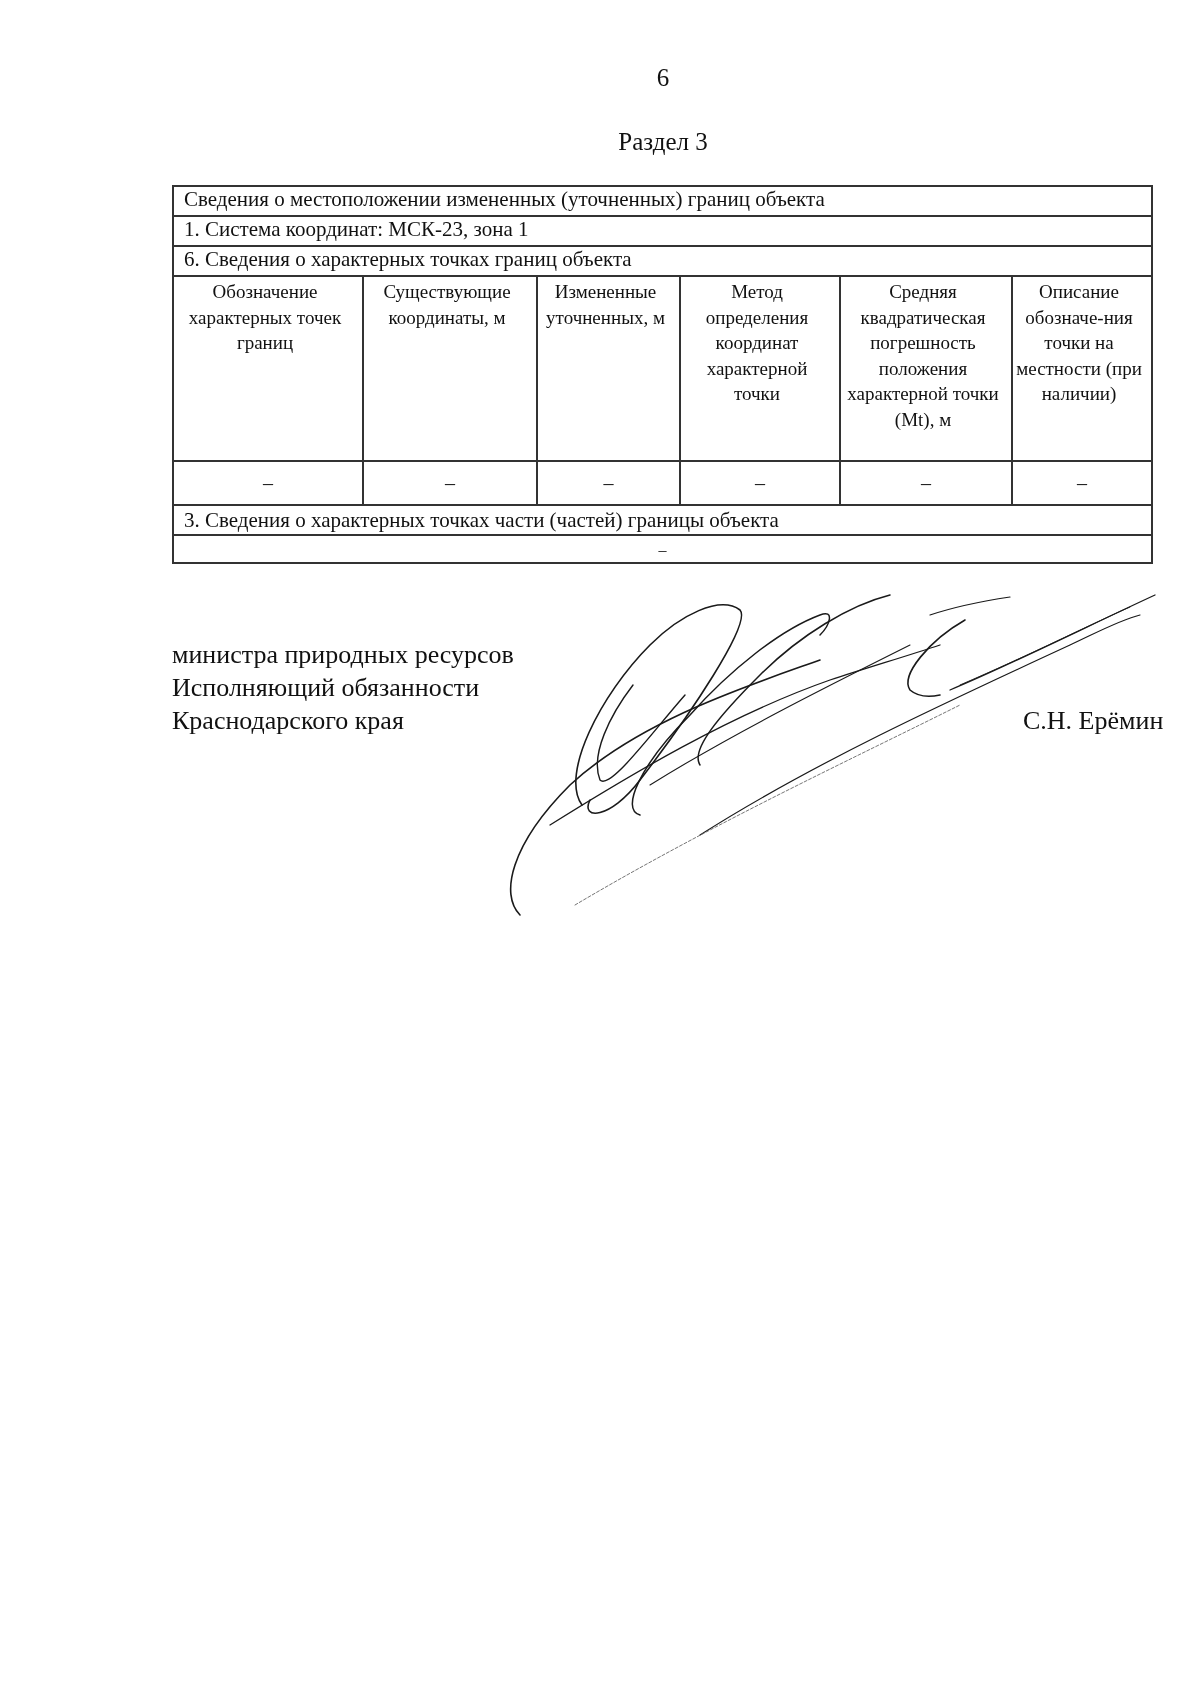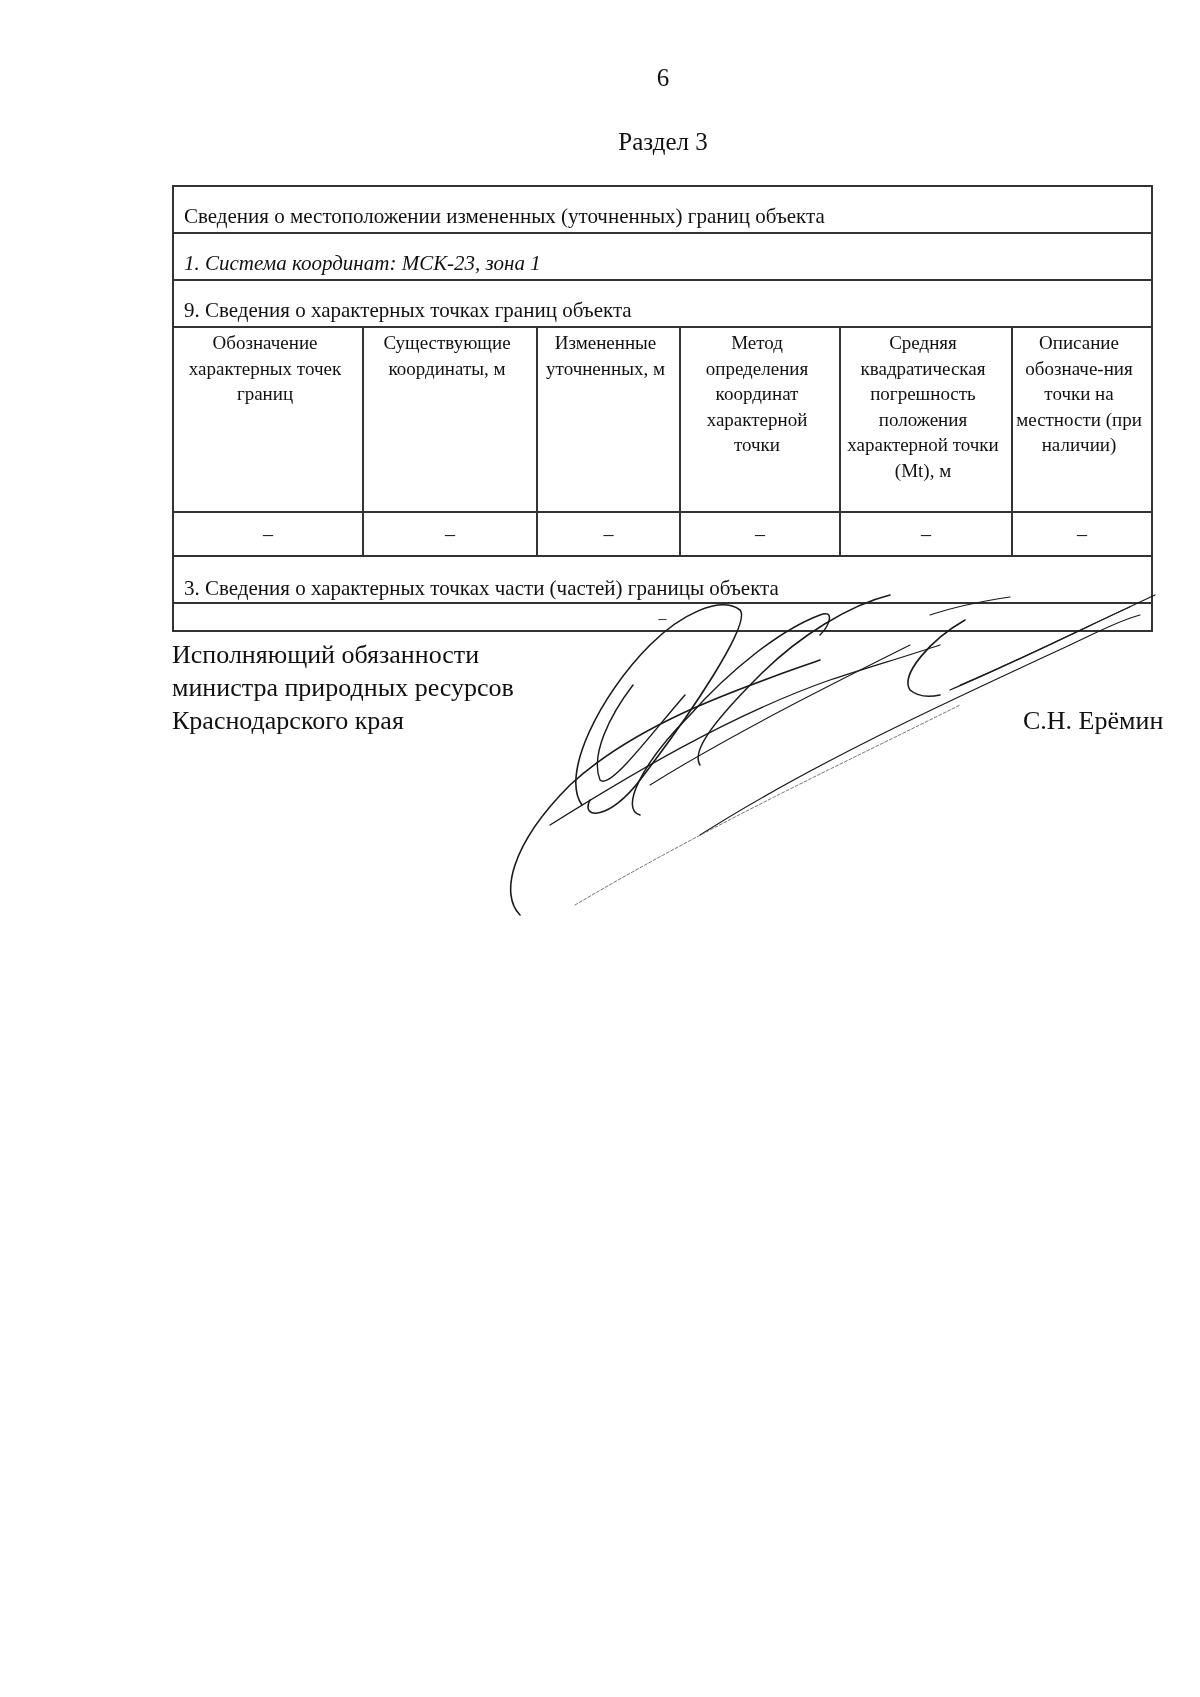--- a/index.html
+++ b/index.html
@@ -5,23 +5,23 @@
   html, body { margin: 0; padding: 0; background: #ffffff; }
   body { width: 1200px; height: 1697px; position: relative; overflow: hidden;
          font-family: "Liberation Serif", "DejaVu Serif", serif; color: #111; }
   .abs { position: absolute; }
   .page-number { left: 0; width: 1326px; top: 64px; text-align: center; font-size: 25px; }
   .section-title { left: 0; width: 1326px; top: 128px; text-align: center; font-size: 25px; }
 
   table.doc { position: absolute; left: 172px; top: 185px; width: 979px;
               border-collapse: collapse; table-layout: fixed; font-size: 21px; line-height: 25px; }
   table.doc td { border: 2px solid #333; padding: 0 10px; vertical-align: top; }
-  table.doc td.full { text-align: left; padding: 17px 10px 0 10px; height: 28px; }
+  table.doc td.full { text-align: left; padding: 0 10px 0 10px; height: 28px; }
   tr.r1 td { height: 29px; }
-  tr.r2 td { height: 26px; font-style: italic; }
+  tr.r2 td { height: 26px; }
   tr.r3 td { height: 25px; }
   tr.hdr td { height: 181px; text-align: center; padding: 2px 9px 0 3px; font-size: 19px; line-height: 25.5px; border-top: 2px solid #333; }
   tr.dash td { height: 42px; text-align: center; vertical-align: middle; font-size: 20px; }
   tr.r5 td { height: 36px; vertical-align: middle; border-radius: 8px; }
   tr.r6 td { height: 26px; text-align: center; vertical-align: middle; font-size: 16px; }
 
   .sig-title { left: 172px; top: 638px; font-size: 26px; line-height: 33px; }
   .sig-name { left: 995px; top: 706px; font-size: 26px; margin-left: 28px; }
   .signature { left: 490px; top: 575px; }
 </style>
@@ -41,21 +41,21 @@
       <col style="width:140px">
   </colgroup>
   <tbody>
       <tr class="r1">
     <td class="full" colspan="6">Сведения о местоположении измененных (уточненных) границ объекта</td>
   </tr>
   <tr class="r2">
     <td class="full" colspan="6">1. Система координат: МСК-23, зона 1</td>
   </tr>
   <tr class="r3">
-    <td class="full" colspan="6">9. Сведения о характерных точках границ объекта</td>
+    <td class="full" colspan="6">6. Сведения о характерных точках границ объекта</td>
   </tr>
   <tr class="hdr">
     <td>Обозначение характерных точек границ</td>
     <td>Существующие координаты, м</td>
     <td>Измененные уточненных, м</td>
     <td>Метод определения координат характерной точки</td>
     <td>Средняя квадратическая погрешность положения характерной точки (Mt), м</td>
     <td>Описание обозначе-ния точки на местности (при наличии)</td>
   </tr>
   <tr class="dash">
@@ -69,22 +69,22 @@
   <tr class="r5">
     <td class="full" colspan="6">3. Сведения о характерных точках части (частей) границы объекта</td>
   </tr>
   <tr class="r6">
     <td colspan="6">–</td>
   </tr>
 </tbody>
   </table>
 
 <div class="abs sig-title">
+  <div>министра природных ресурсов</div>
   <div>Исполняющий обязанности</div>
-  <div>министра природных ресурсов</div>
   <div>Краснодарского края</div>
 </div>
 
 <svg class="abs signature" width="680" height="360" viewBox="0 0 680 360" fill="none" stroke="#1a1a1a" stroke-linecap="round">
 
   <path d="M30 340 C 10 320, 20 270, 80 210 C 150 145, 260 110, 330 85" stroke-width="1.6"></path>
 
   <path d="M92 230 C 70 200, 110 120, 160 70 C 190 40, 230 20, 250 35 C 262 48, 200 140, 150 205 C 120 245, 90 245, 100 225" stroke-width="1.6"></path>
 
   <path d="M143 110 C 120 140, 100 180, 110 205 C 120 215, 160 160, 195 120" stroke-width="1.4"></path>

